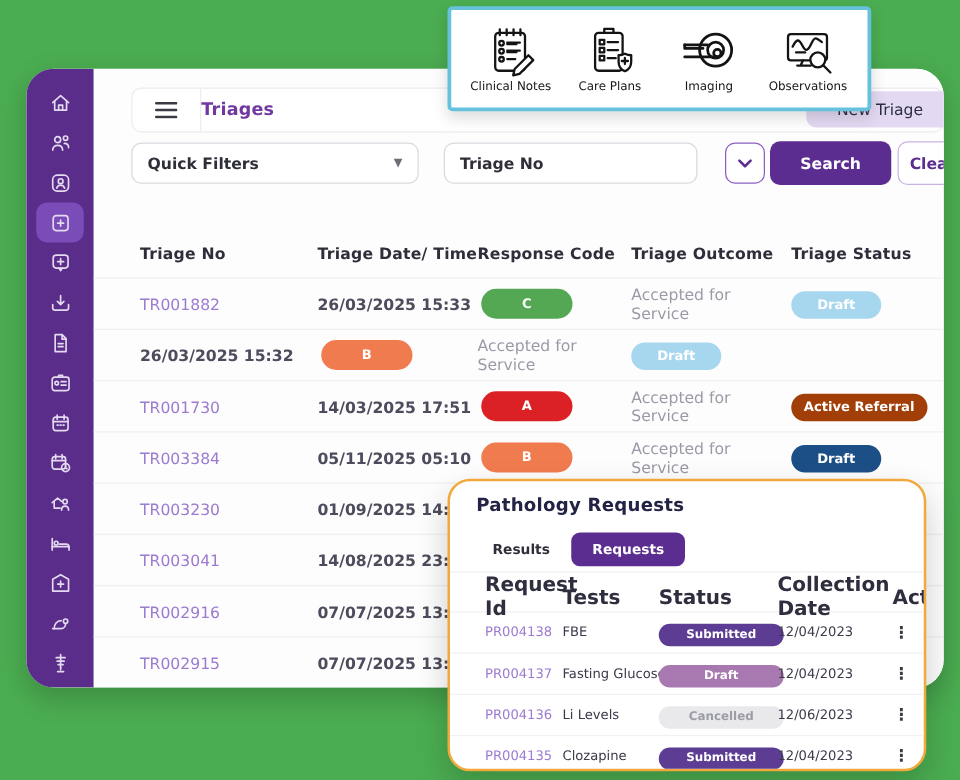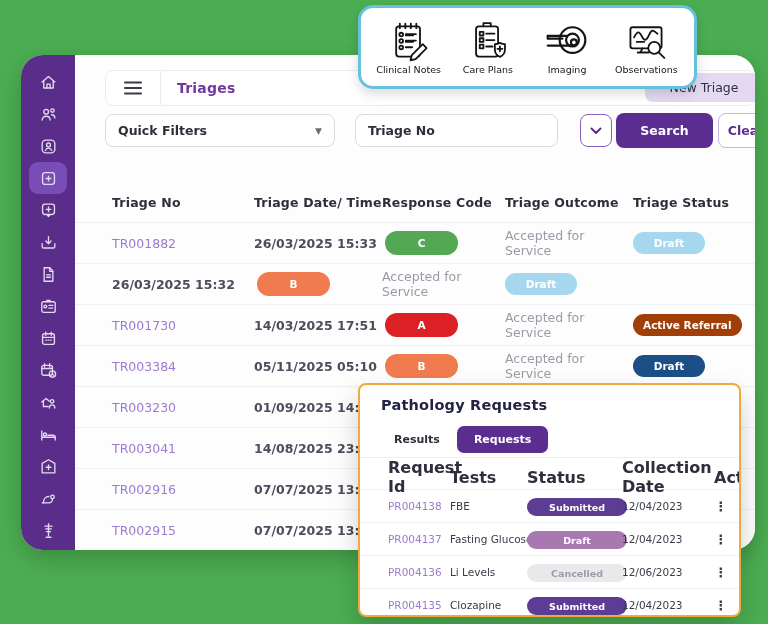--- a/index.html
+++ b/index.html
@@ -33,21 +33,21 @@
 
   
   .content { position:relative; flex:1; background:#FDFDFE; }
 
   .topbar {
     position:absolute; left:30px; right:0; top:15px; height:36px;
     background:#fff; border:1px solid #ECECF1; border-radius:8px;
     display:flex; align-items:center; z-index:2;
   }
   .hamburger { width:55px; height:100%; display:flex; align-items:center; justify-content:center; cursor:pointer; color:#3A3A44; border-right:1px solid #ECECF1; }
-  .page-title { margin-left:16px; color:#7138A0; font-weight:bold; font-size:14px; letter-spacing:.2px; }
+  .page-title { color:#7138A0; font-weight:bold; font-size:14px; letter-spacing:.2px; }
 
   .new-triage-btn {
     position:absolute; top:18px; right:-8px; width:118px; height:29px; z-index:3;
     background:#E4D9F2; border-radius:8px; color:#2F2F45; font-size:12.5px;
     display:flex; align-items:center; justify-content:center; cursor:pointer;
   }
 
   .field {
     position:absolute; top:59px; height:33px; background:#fff;
     border:1px solid #D9D9E0; border-radius:8px;
@@ -92,21 +92,21 @@
   }
   .status-pill {
     display:inline-flex; align-items:center; justify-content:center;
     min-width:72px; height:22px; padding:0 10px; border-radius:11px;
     font-size:10.5px; font-weight:bold; justify-self:start;
   }
 
   
   .path-panel {
     position:absolute; left:358px; top:383px; width:383px; height:234px;
-    background:#fff; border:2px solid #F2A93B; border-radius:8px;
+    background:#fff; border:2px solid #F2A93B; border-radius:18px;
     z-index:40; box-shadow:0 12px 26px rgba(0,0,0,.18); overflow:hidden;
   }
   .path-title { position:absolute; left:21px; top:12px; font-size:14.5px; font-weight:bold; color:#232345; letter-spacing:.2px; }
   .new-path-btn {
     position:absolute; right:19px; top:27px; height:24px; padding:0 12px;
     background:#6B3FA5; border-radius:6px; color:#fff; font-size:10.5px;
     display:flex; align-items:center; justify-content:center; cursor:pointer;
   }
   .path-tabs { position:absolute; left:17px; top:41px; display:flex; align-items:center; }
   .p-tab { font-size:11px; font-weight:bold; padding:7px 17px; cursor:pointer; color:#2F2F3A; }
@@ -125,21 +125,21 @@
   .p-date { color:#3A3A4A; font-size:10.5px; }
   .p-pill {
     display:inline-flex; align-items:center; justify-content:center;
     width:100px; height:18px; border-radius:9px; font-size:9.5px; font-weight:bold; justify-self:start;
   }
   .p-dots { color:#3A3A44; font-size:13px; font-weight:bold; cursor:pointer; width:14px; text-align:center; }
 
   
   .qa-panel {
     position:absolute; left:358px; top:5px; width:339px; height:84px;
-    background:#fff; border:3px solid #66C2DC; border-radius:15px;
+    background:#fff; border:3px solid #66C2DC; border-radius:4px;
     z-index:60; box-shadow:0 5px 12px rgba(0,0,0,.14);
     display:flex; align-items:center; justify-content:space-around; padding:0 8px;
   }
   .qa-item { display:flex; flex-direction:column; align-items:center; gap:1px; width:80px; cursor:pointer; }
   .qa-item svg { width:44px; height:44px; }
   .qa-label { font-size:9.5px; color:#15151A; white-space:nowrap; }
 </style>
 </head>
 <body>
 

